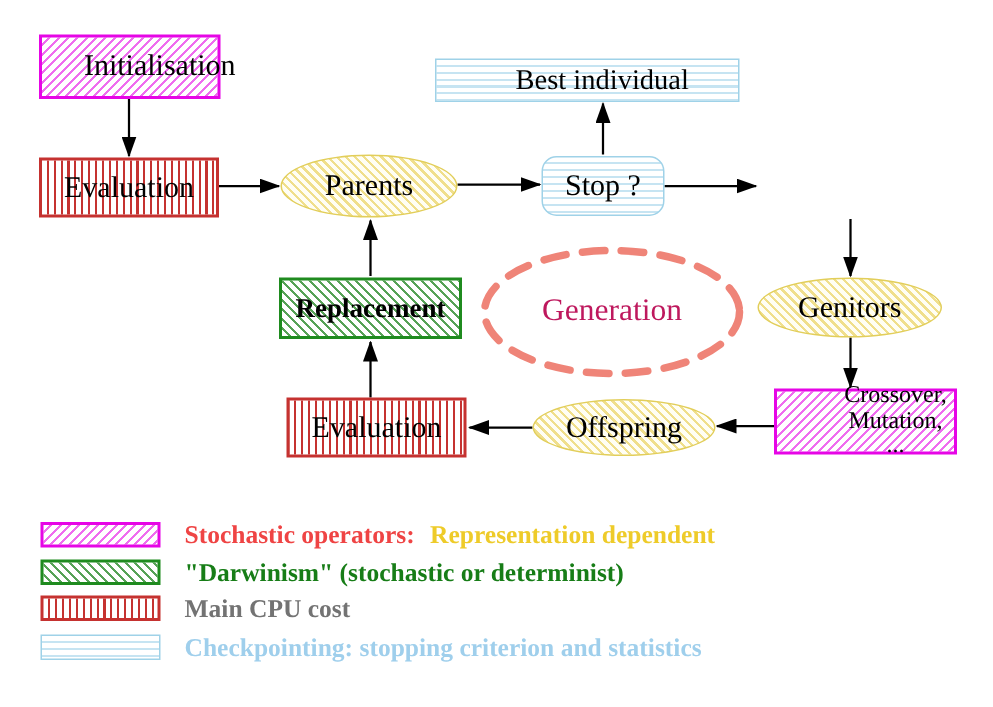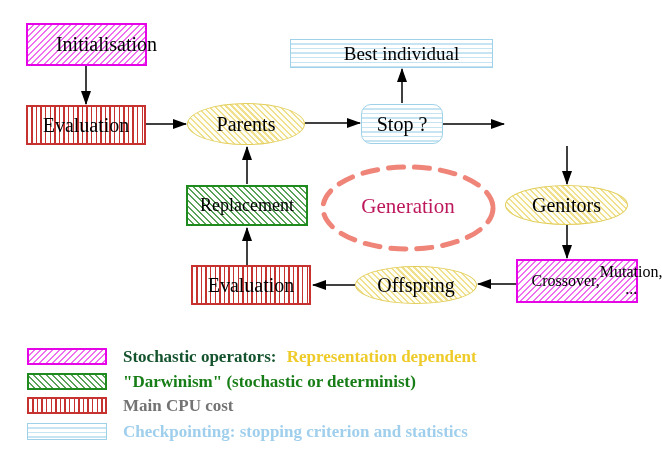--- a/index.html
+++ b/index.html
@@ -79,37 +79,37 @@
 
   <div class="node hatch-yellow ellipse" style="left:187px;top:103px;width:118px;height:42px;">Parents</div>
 
   <div class="node stripes-cyan rounded" style="left:361px;top:104px;width:82px;height:40px;">Stop ?</div>
 
   <div class="node stripes-cyan" style="left:290px;top:39px;width:203px;height:29px;font-size:19px;padding-left:20px;">Best individual</div>
 
 
   <div class="node hatch-yellow ellipse" style="left:505px;top:185px;width:123px;height:40px;">Genitors</div>
 
-  <div class="node hatch-magenta" style="left:516px;top:259px;width:122px;height:44px;font-size:16px;flex-direction:row;">
+  <div class="node hatch-magenta" style="left:516px;top:259px;width:122px;height:44px;font-size:16px;flex-direction:column;">
     <div>Crossover,</div>
     <div>Mutation, ...</div>
   </div>
 
   <div class="node hatch-yellow ellipse" style="left:355px;top:266px;width:122px;height:38px;">Offspring</div>
 
   <div class="node stripes-red" style="left:191px;top:265px;width:120px;height:40px;">Evaluation</div>
 
-  <div class="node hatch-green" style="left:186px;top:185px;width:122px;height:41px;font-size:18px;">Replacement</div>
+  <div class="node hatch-green" style="left:186px;top:185px;width:122px;height:41px;font-size:18px;font-weight:bold;">Replacement</div>
 
   <div class="gen-label">Generation</div>
 
   <div>
     <div class="swatch hatch-magenta" style="top:348px;"></div>
     <div class="legend-text" style="top:346px;">
-      <span style="color:#14532d;">Stochastic operators:</span>
+      <span style="color:#ef4444;">Stochastic operators:</span>
       <span style="color:#eecb29;margin-left:6px;">Representation dependent</span>
     </div>
 
     <div class="swatch hatch-green" style="top:373px;"></div>
     <div class="legend-text" style="top:371px;color:#177d17;">"Darwinism" (stochastic or determinist)</div>
 
     <div class="swatch stripes-red" style="top:397px;"></div>
     <div class="legend-text" style="top:395px;color:#737373;">Main CPU cost</div>
 
     <div class="swatch stripes-cyan" style="top:423px;"></div>

